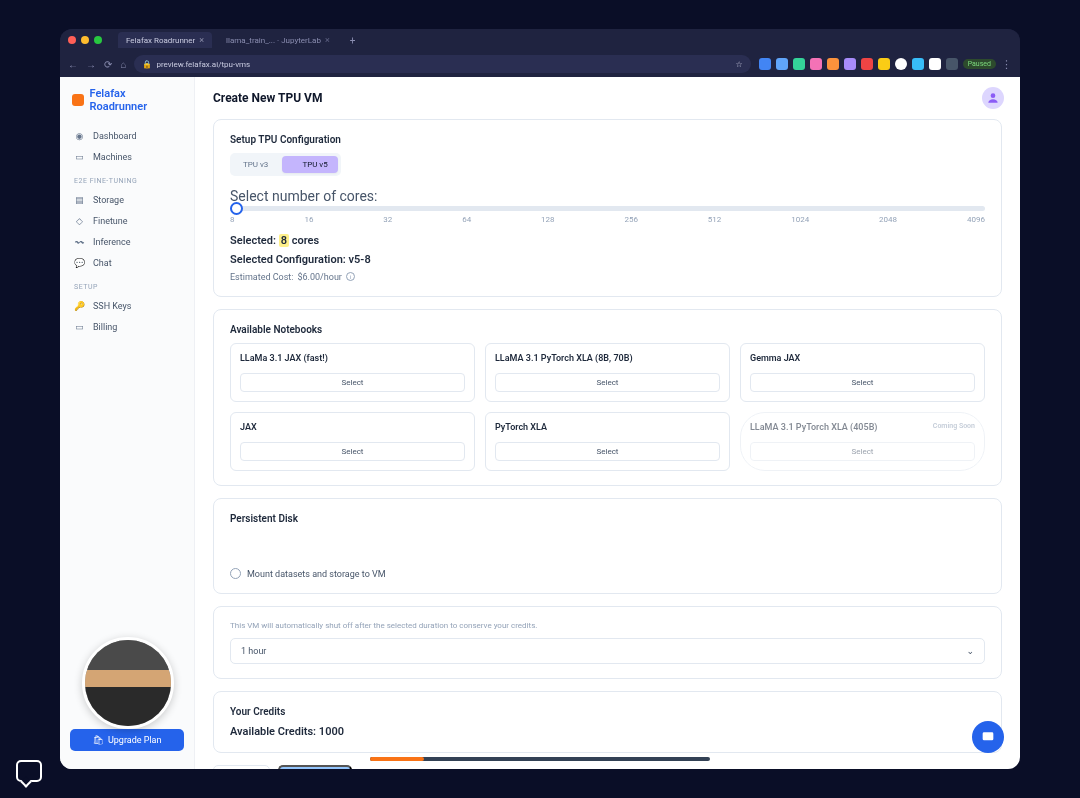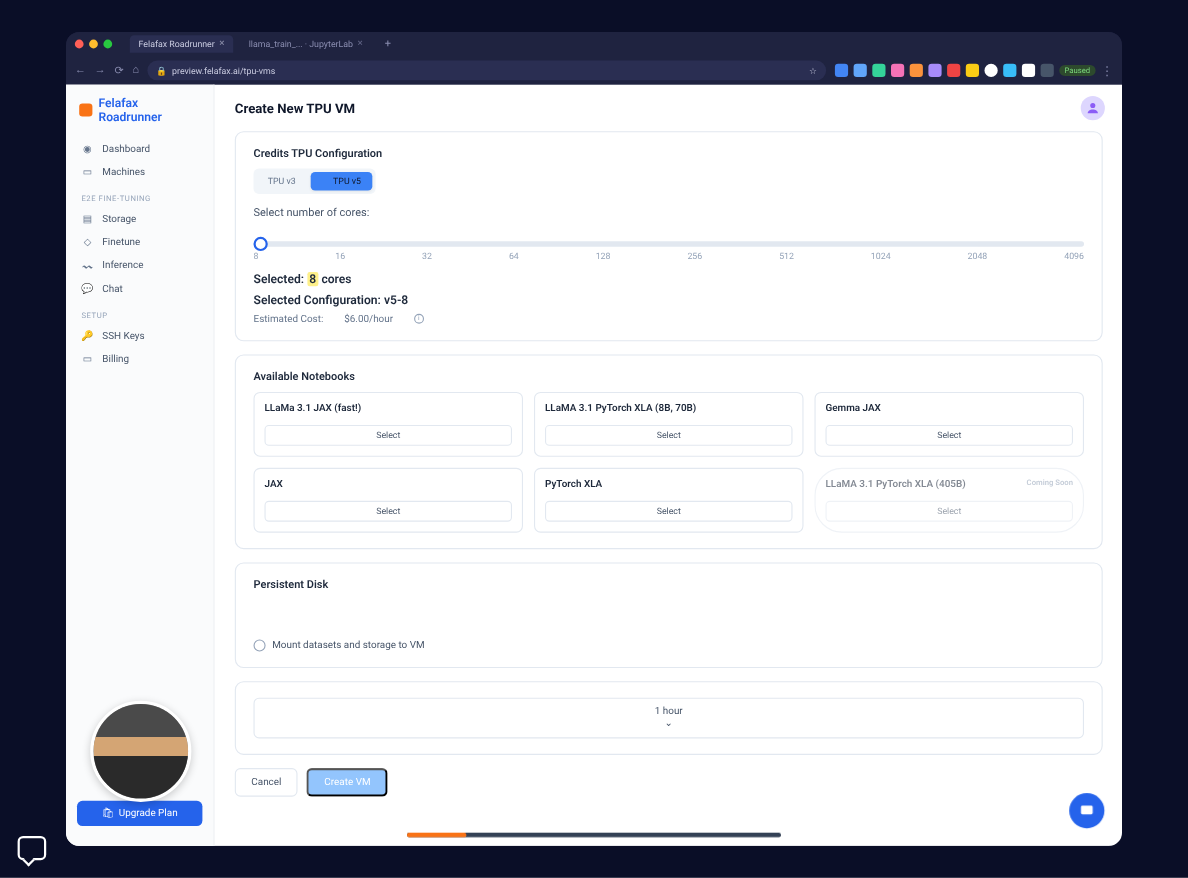--- a/index.html
+++ b/index.html
@@ -30,39 +30,39 @@
 .side-heading { font-size:7px; color:#94a3b8; padding:10px 14px 4px; letter-spacing:.5px; text-transform:uppercase; }
 .upgrade-btn { margin:auto 10px 8px; background:#2563eb; color:#fff; font-size:9px; padding:6px; border-radius:5px; display:flex; align-items:center; justify-content:center; gap:4px; cursor:pointer; }
 .main { flex:1; overflow-y:auto; padding:14px 18px 60px; position:relative; }
 .topbar { position:absolute; top:10px; right:16px; }
 .avatar-top { width:22px; height:22px; border-radius:50%; background:#ddd6fe; display:flex; align-items:center; justify-content:center; }
 h1.page-title { font-size:12px; font-weight:700; color:#0f172a; margin-bottom:14px; }
 .card { border:1px solid #e2e8f0; border-radius:8px; padding:14px 16px; margin-bottom:12px; background:#fff; }
 .section-label { font-size:10px; font-weight:600; color:#1e293b; margin-bottom:8px; }
 .tpu-tabs { display:flex; gap:4px; background:#f1f5f9; border-radius:5px; padding:3px; width:fit-content; margin-bottom:12px; }
 .tpu-tab { font-size:8px; padding:4px 10px; border-radius:4px; color:#64748b; cursor:pointer; }
-.tpu-tab.active { background:#3b82f6; color:#0f172a; box-shadow:0 1px 2px rgba(0,0,0,.05);padding-left:20px; }
-.sub-label { font-size:10px; color:#475569; margin-bottom:20px; }
+.tpu-tab.active { background:#c4b5fd; color:#0f172a; box-shadow:0 1px 2px rgba(0,0,0,.05);padding-left:20px; }
+.sub-label { font-size:14px; color:#475569; margin-bottom:2px; }
 .slider-track { height:5px; background:#e2e8f0; border-radius:3px; position:relative; margin-bottom:4px; }
 .slider-thumb { position:absolute; left:0; top:-4px; width:13px; height:13px; background:#fff; border:2px solid #2563eb; border-radius:50%; cursor:pointer; }
 .slider-ticks { display:flex; justify-content:space-between; font-size:8px; color:#94a3b8; margin-bottom:10px; }
 .selected-line { font-size:11px; font-weight:600; color:#1e293b; margin-bottom:6px; }
 .highlight-val { background:#fef08a; padding:0 2px; border-radius:2px; }
-.cost-line { font-size:9px; color:#64748b; display:flex; align-items:flex-start; gap:19px; }
+.cost-line { font-size:9px; color:#64748b; display:flex; align-items:flex-start; gap:4px; }
 .info-icon { width:9px; height:9px; border:1px solid #94a3b8; border-radius:50%; font-size:6px; display:flex; align-items:center; justify-content:center; color:#94a3b8; }
 .nb-grid { display:grid; grid-template-columns:repeat(3,1fr); gap:10px; }
 .nb-card { border:1px solid #e2e8f0; border-radius:6px; padding:9px; }
 .nb-title { font-size:9px; font-weight:600; color:#1e293b; margin-bottom:10px; }
 .nb-select { border:1px solid #e2e8f0; border-radius:4px; padding:4px; text-align:center; font-size:8px; color:#475569; cursor:pointer; }
 .nb-card.disabled { opacity:.55;border-radius:25px; }
 .coming-soon { font-size:7px; color:#94a3b8; float:right; }
 .radio-row { display:flex; align-items:center; gap:6px; font-size:9px; color:#475569;margin-top:44px; }
 .radio-circle { width:11px; height:11px; border:1.5px solid #94a3b8; border-radius:50%; }
 .help-text { font-size:8px; color:#94a3b8; margin-bottom:8px; }
-.select-box { border:1px solid #e2e8f0; border-radius:5px; padding:7px 10px; font-size:9px; color:#475569; display:flex; justify-content:space-between; align-items:center; cursor:pointer;flex-direction:column; }
+.select-box { border:1px solid #e2e8f0; border-radius:5px; padding:7px 10px; font-size:9px; color:#475569; display:flex; justify-content:space-between; align-items:center; cursor:pointer; }
 .credits-val { font-size:11px; font-weight:600; color:#1e293b; }
 .action-bar { display:flex; gap:8px; margin-top:4px; }
 .btn-cancel { border:1px solid #e2e8f0; background:#fff; color:#475569; font-size:9px; padding:6px 14px; border-radius:5px; cursor:pointer; }
 .btn-create { background:#93c5fd; color:#fff; font-size:9px; padding:6px 14px; border-radius:5px; cursor:pointer; }
 .webcam { position:absolute; left:22px; bottom:40px; width:92px; height:92px; border-radius:50%; background:#888; border:3px solid #fff; box-shadow:0 2px 8px rgba(0,0,0,.2); overflow:hidden; }
 .webcam-figure { width:100%; height:100%; background:linear-gradient(to bottom,#4a4a4a 0%,#4a4a4a 35%,#d4a574 35%,#d4a574 55%,#2a2a2a 55%); }
 .intercom { position:absolute; right:16px; bottom:16px; width:32px; height:32px; background:#2563eb; border-radius:50%; display:flex; align-items:center; justify-content:center; color:#fff; cursor:pointer; }
 .speech-bubble { position:absolute; left:16px; bottom:16px; width:26px; height:22px; border:2px solid #fff; border-radius:5px; }
 .speech-bubble::after { content:''; position:absolute; bottom:-6px; left:4px; width:6px; height:6px; border-left:2px solid #fff; border-bottom:2px solid #fff; transform:rotate(-45deg); background:#0a0e27; }
 .progress-bar { position:absolute; bottom:8px; left:310px; right:310px; height:4px; background:#334155; border-radius:2px; }
@@ -173,21 +173,21 @@
           <svg width="14" height="14" viewBox="0 0 24 24" fill="#8b5cf6">
               <circle cx="12" cy="8" r="4"></circle>
               <path d="M4 20c0-4 4-6 8-6s8 2 8 6"></path>
             </svg>
         </div>
       </div>
 
       <h1 class="page-title">Create New TPU VM</h1>
 
       <div class="card">
-        <div class="section-label">Credits TPU Configuration</div>
+        <div class="section-label">Setup TPU Configuration</div>
         <div class="tpu-tabs">
           <div class="tpu-tab">TPU v3</div>
           <div class="tpu-tab active">TPU v5</div>
         </div>
         <div class="sub-label">Select number of cores:</div>
         <div class="slider-track">
           <div class="slider-thumb"></div>
         </div>
         <div class="slider-ticks">
           <span>8</span>
@@ -247,26 +247,33 @@
 
       <div class="card">
         <div class="section-label">Persistent Disk</div>
         <div class="radio-row">
           <div class="radio-circle"></div>
           <span>Mount datasets and storage to VM</span>
         </div>
       </div>
 
       <div class="card">
+        <div class="help-text">This VM will automatically shut off after the selected duration to conserve your credits.</div>
         <div class="select-box">
           <span>1 hour</span>
           <span>⌄</span>
         </div>
       </div>
 
+      <div class="card">
+        <div class="section-label">Your Credits</div>
+        <div class="credits-val">
+          <span>Available Credits: </span><span>1000</span>
+        </div>
+      </div>
 
       <div class="action-bar">
         <button class="btn-cancel">Cancel</button>
         <button class="btn-create">Create VM</button>
       </div>
     </div>
 
     <div class="webcam">
       <div class="webcam-figure"></div>
     </div>

